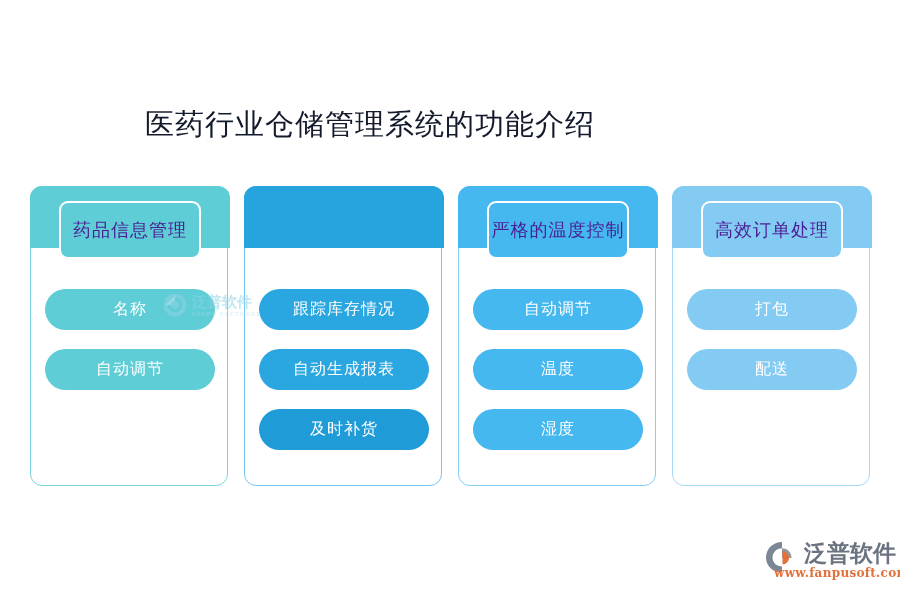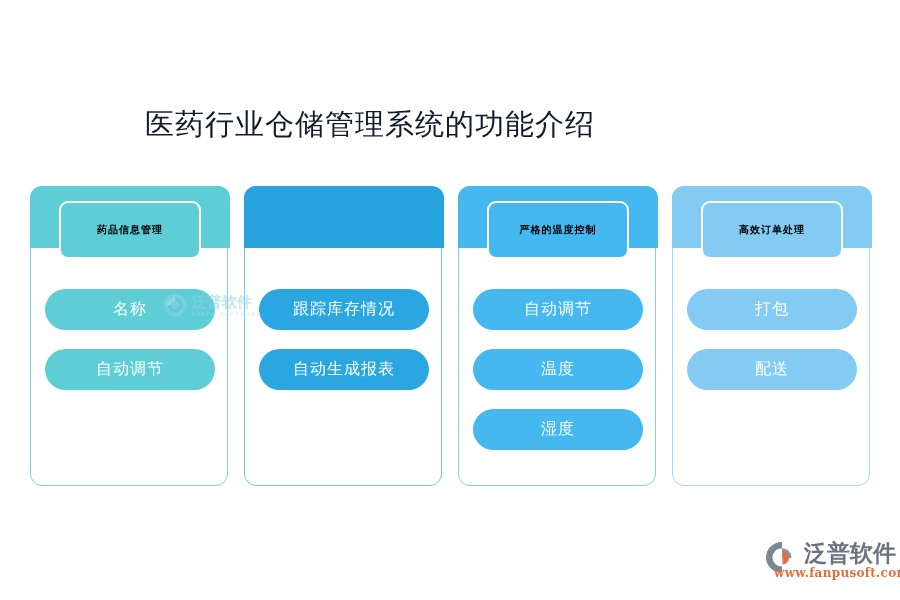--- a/index.html
+++ b/index.html
@@ -79,23 +79,23 @@
     box-sizing: border-box;
     border: 2px solid #ffffff;
     border-radius: 9px;
     background: #5ecdd6;
     display: flex;
     align-items: center;
     justify-content: center;
     z-index: 3;
   }
   .card-header-label {
-    color: #000000;
-    font-weight: bold;
-    font-size: 10px;
+    color: #4c1d95;
+    font-weight: normal;
+    font-size: 18px;
     letter-spacing: 1px;
     white-space: nowrap;
   }
 
   
   .card-items {
     position: absolute;
     left: 14px;
     top: 102px;
     width: 170px;
@@ -240,20 +240,23 @@
     </div>
 
     <div class="feature-card card-c2">
       <div class="card-band"></div>
       <div class="card-items">
         <div class="card-item card-item-1">
           <span class="card-item-label">跟踪库存情况</span>
         </div>
         <div class="card-item card-item-2">
           <span class="card-item-label">自动生成报表</span>
+        </div>
+        <div class="card-item card-item-3">
+          <span class="card-item-label">及时补货</span>
         </div>
       </div>
     </div>
 
     <div class="feature-card card-c3">
       <div class="card-band"></div>
       <div class="card-header">
         <span class="card-header-label">严格的温度控制</span>
       </div>
       <div class="card-items">

